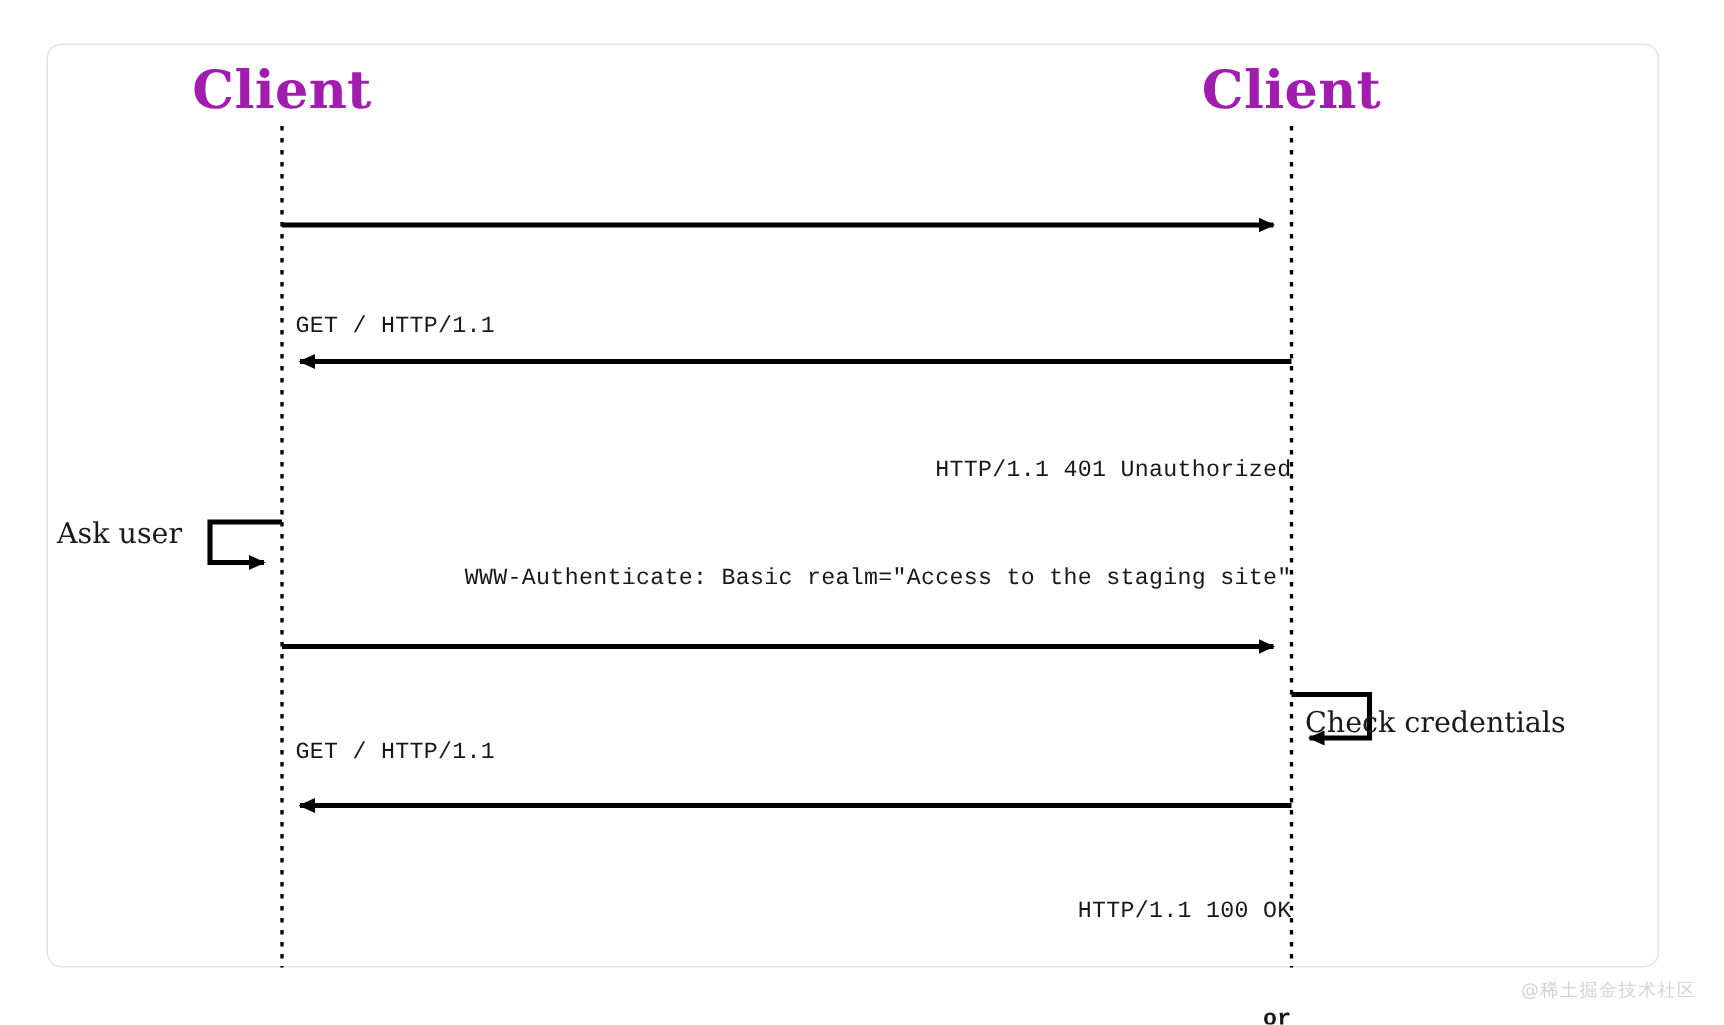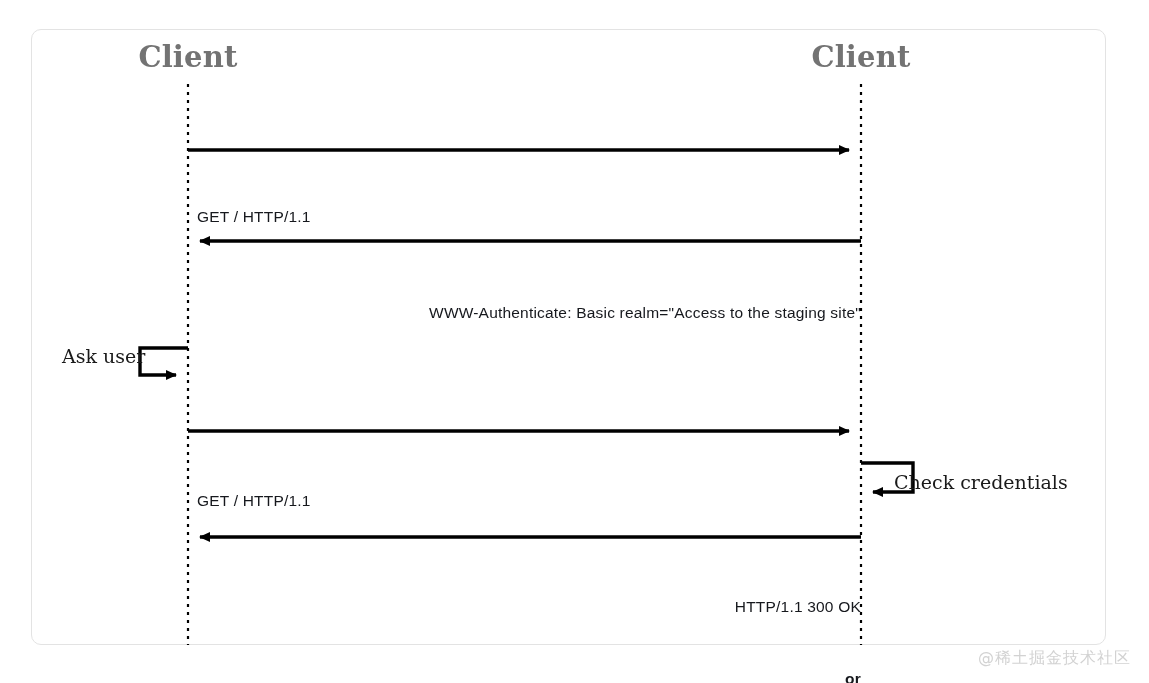--- a/index.html
+++ b/index.html
@@ -28,64 +28,63 @@
     height: 616px;
     border: 1px solid #e3e3e3;
     border-radius: 10px;
     background: #ffffff;
     box-sizing: border-box;
   }
   .actor-label {
     position: absolute;
     font-family: "DejaVu Serif", "Liberation Serif", serif;
     font-weight: bold;
-    font-size: 29px;
-    color: #737373;
+    font-size: 35px;
+    color: #a21caf;
     letter-spacing: 0.2px;
     white-space: nowrap;
     transform: translateX(-50%);
   }
   .actor-client { left: 188px; top: 40px; }
   .actor-server { left: 861px; top: 40px; }
 
   .note-label {
     position: absolute;
     font-family: "DejaVu Serif", "Liberation Serif", serif;
     font-size: 19px;
     color: #1a1a1a;
     white-space: nowrap;
-    margin-left: 24px;
   }
   .note-ask { left: 38px; top: 345px; }
   .note-check { left: 870px; top: 471px; }
 
   .msg {
     position: absolute;
-    font-family: Liberation Sans, sans-serif;
+    font-family: Liberation Mono, monospace;
     font-size: 15.5px;
     line-height: 24px;
     color: #16181d;
     white-space: pre;
     letter-spacing: 0.2px;
   }
   .msg.left  { text-align: left; }
   .msg.right { text-align: right; }
   .msg b { font-weight: bold; }
 
   .m-get1     { left: 197px; top: 157px; }
   .m-401      { right: 288px; top: 253px; width: 660px; }
   .m-get2     { left: 197px; top: 441px; }
   .m-final    { right: 288px; top: 547px; width: 660px; }
 
   .watermark {
     position: absolute;
     right: 18px;
     bottom: 14px;
     font-family: "DejaVu Sans", sans-serif;
-    font-size: 16px;
+    font-size: 12px;
     color: #d2d2d2;
     white-space: nowrap;
     letter-spacing: 1px;
   }
 </style>
 </head>
 <body>
 
 <div class="card"></div>
 
@@ -117,29 +116,30 @@
 
 <div class="actor-label actor-client">Client</div>
 
 <div class="actor-label actor-server">Client</div>
 
 <div class="msg left m-get1">
   <div>GET / HTTP/1.1</div>
 </div>
 
 <div class="msg right m-401">
+  <div>HTTP/1.1 401 Unauthorized</div>
   <div>WWW-Authenticate: Basic realm="Access to the staging site"</div>
 </div>
 
 <div class="msg left m-get2">
   <div>GET / HTTP/1.1</div>
 </div>
 
 <div class="msg right m-final">
-  <div>HTTP/1.1 300 OK</div>
+  <div>HTTP/1.1 100 OK</div>
   <div><b>or</b></div>
   
 </div>
 
 <div class="note-label note-ask">Ask user</div>
 
 <div class="note-label note-check">Check credentials</div>
 
 <div class="watermark">@稀土掘金技术社区</div>
 

